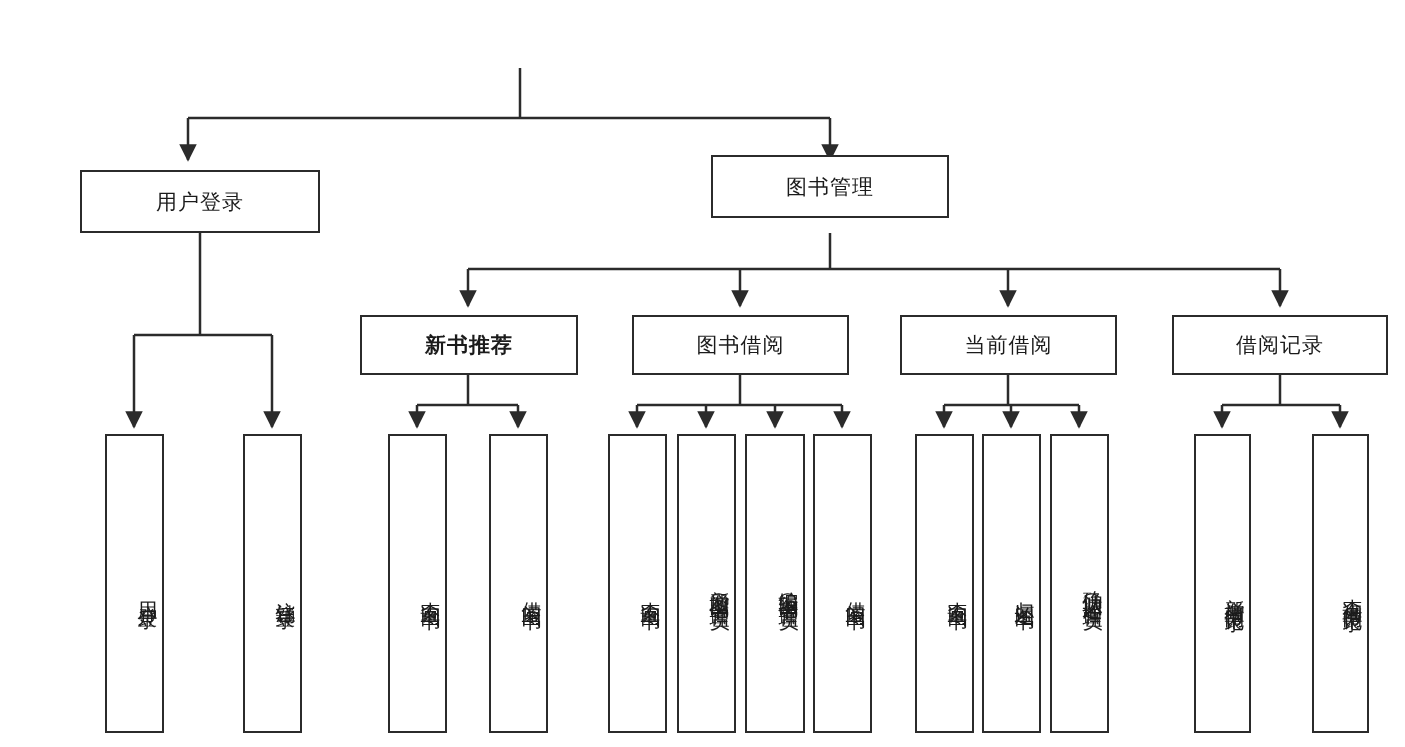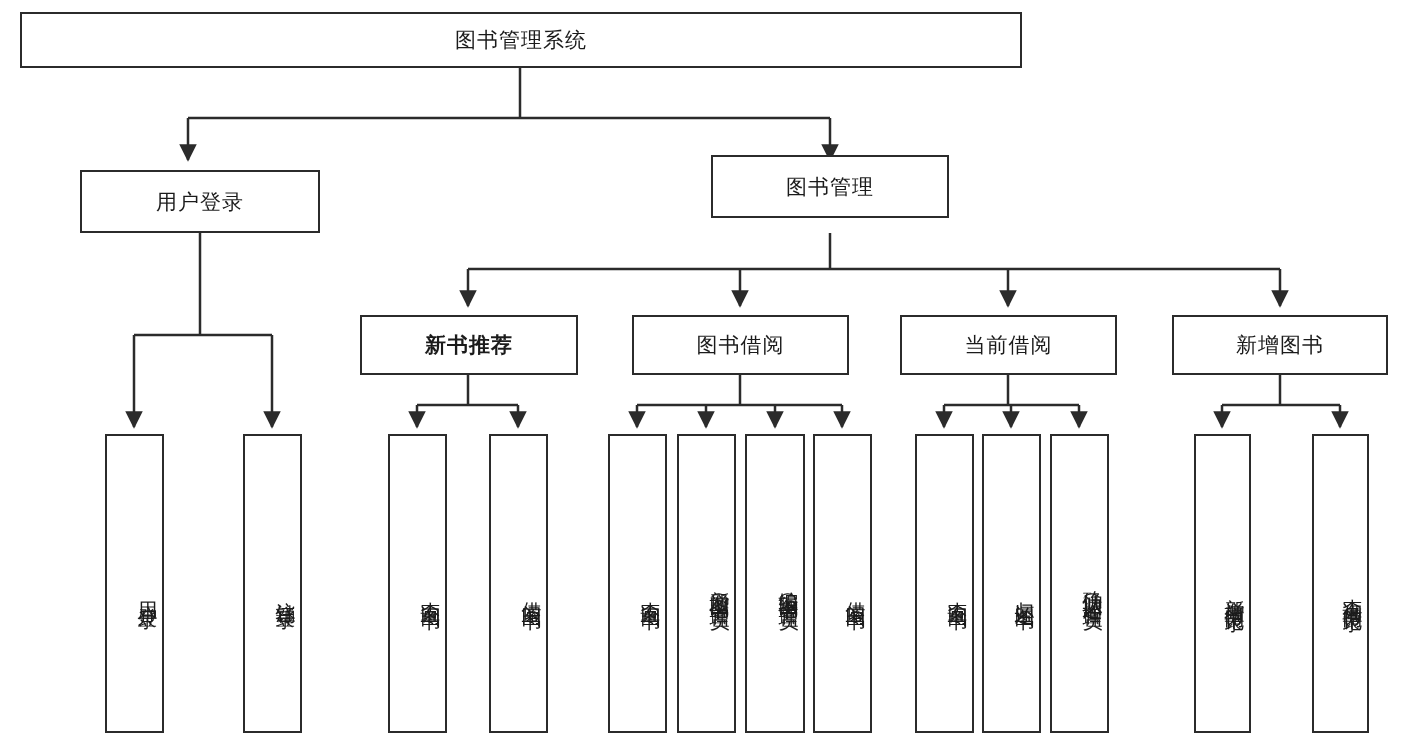--- a/index.html
+++ b/index.html
@@ -108,42 +108,39 @@
       <path d="M 1011 405 L 1011 427" marker-end="url(#arrow)"></path>
       <path d="M 1079 405 L 1079 427" marker-end="url(#arrow)"></path>
 
       <path d="M 1280 375 L 1280 405"></path>
       <path d="M 1222 405 L 1340 405"></path>
       <path d="M 1222 405 L 1222 427" marker-end="url(#arrow)"></path>
       <path d="M 1340 405 L 1340 427" marker-end="url(#arrow)"></path>
     </g>
   </svg>
 
-  <div class="node horiz" style="left:20px; top:12px; width:1002px; height:56px;">
-    <span>图书管理系统</span>
-  </div>
 
   <div class="node horiz" style="left:80px; top:170px; width:240px; height:63px;">
     <span>用户登录</span>
   </div>
   <div class="node horiz" style="left:711px; top:155px; width:238px; height:63px;">
     <span>图书管理</span>
   </div>
 
   <div class="node horiz" style="left:360px; top:315px; width:218px; height:60px;font-weight:bold;">
     <span>新书推荐</span>
   </div>
   <div class="node horiz" style="left:900px; top:315px; width:217px; height:60px;">
     <span>当前借阅</span>
   </div>
   <div class="node horiz" style="left:632px; top:315px; width:217px; height:60px;">
     <span>图书借阅</span>
   </div>
   <div class="node horiz" style="left:1172px; top:315px; width:216px; height:60px;">
-    <span>新增图书</span>
+    <span>借阅记录</span>
   </div>
 
   <div class="node vert" style="left:105px; top:434px; width:59px; height:299px;">
     <span>用户登录</span>
   </div>
   <div class="node vert" style="left:243px; top:434px; width:59px; height:299px;">
     <span>注销登录</span>
   </div>
 
   <div class="node vert" style="left:388px; top:434px; width:59px; height:299px;">

